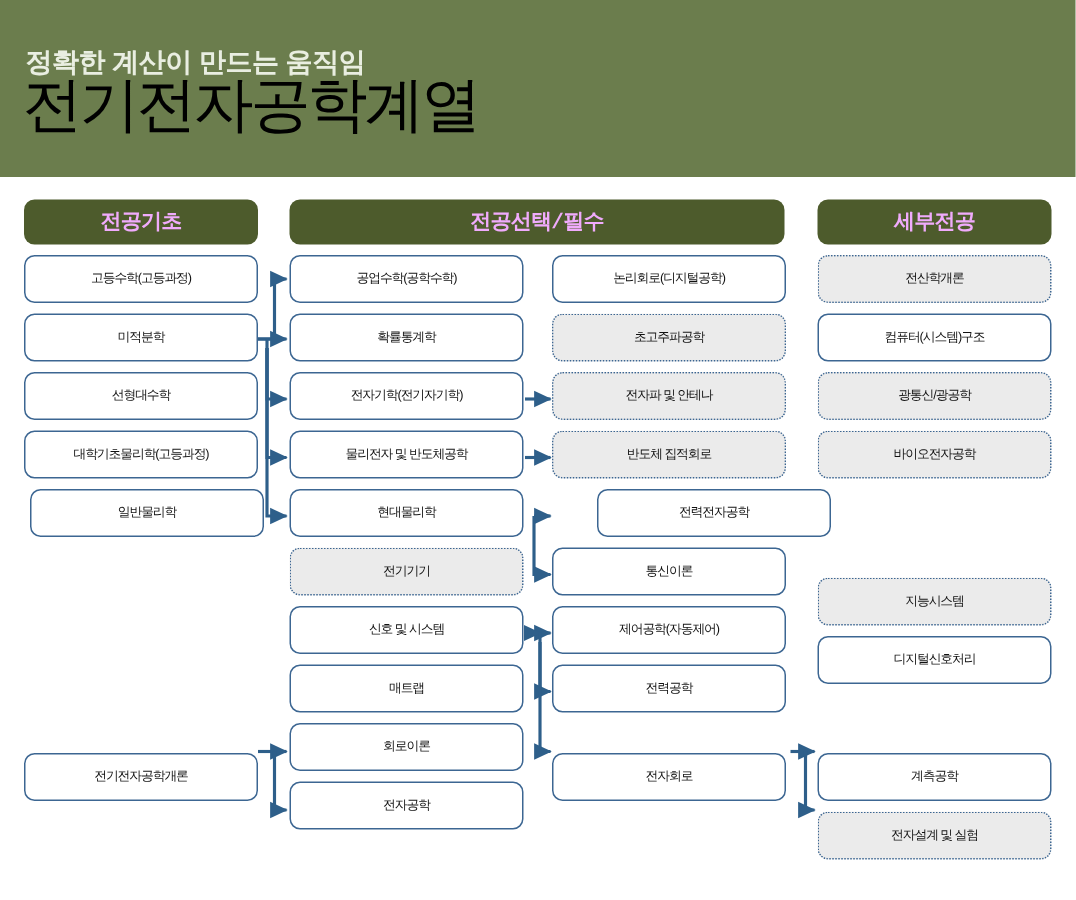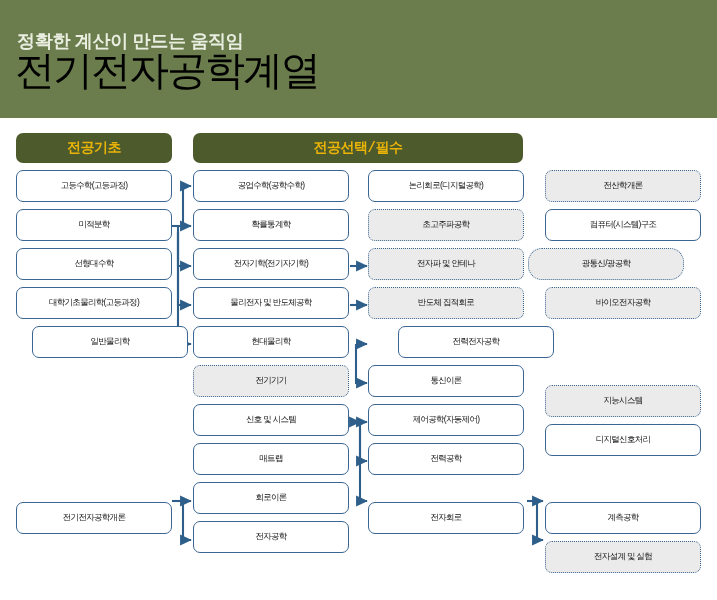--- a/index.html
+++ b/index.html
@@ -27,21 +27,21 @@
     position:absolute;left:15px;top:48px;
     font-size:40px;font-weight:400;color:#000000;
     letter-spacing:-2px;white-space:nowrap;line-height:1.1;
   }
 
   
   .col-head{
     position:absolute;height:30px;
     background:#4d5b2c;
     border-radius:7px;
-    color:#eab308;
+    color:#f0abfc;
     font-size:14px;font-weight:700;
     display:flex;align-items:center;justify-content:center;
     letter-spacing:-0.5px;
   }
   #head-0{left:16px;top:133px;width:156px;}
   #head-1{left:193px;top:133px;width:330px;font-family:Liberation Mono, monospace;}
   #head-2{left:545px;top:133px;width:156px;}
 
   
   .box{
@@ -72,20 +72,21 @@
 
 <div id="root">
 
   <div class="banner">
     <div class="banner-sub">정확한 계산이 만드는 움직임</div>
     <div class="banner-title">전기전자공학계열</div>
   </div>
 
   <div class="col-head" id="head-0">전공기초</div>
   <div class="col-head" id="head-1">전공선택/필수</div>
+  <div class="col-head" id="head-2">세부전공</div>
 
   <svg id="wires" viewBox="0 0 717 600">
     <defs>
       <marker id="ah" markerWidth="6" markerHeight="6" refX="5.2" refY="3" orient="auto">
         <path d="M0,0.4 L5.6,3 L0,5.6 z" fill="#2e5f8a"></path>
       </marker>
     </defs>
     <g stroke="#2e5f8a" stroke-width="2.1" fill="none" marker-end="url(#ah)">
 
       <path d="M172,226 L183,226 L183,186 L191,186"></path>
@@ -119,21 +120,21 @@
       <path d="M360,422 L360,428"></path>
       <path d="M537,501 L537,505"></path>
     </g>
   </svg>
 
   <div id="boxes">
       <div class="box w-left" style="left: 16px; top: 170px; font-size: 8.5px;">고등수학(고등과정)</div>
       <div class="box w-left" style="left: 16px; top: 209px; font-size: 8.5px;">미적분학</div>
       <div class="box w-left" style="left: 16px; top: 248px; font-size: 8.5px;">선형대수학</div>
       <div class="box w-left" style="left: 16px; top: 287px; font-size: 8.5px;">대학기초물리학(고등과정)</div>
-      <div class="box w-left" style="left: 32px; top: 326px; font-size: 8.5px;">일반물리학</div>
+      <div class="box w-left" style="left: 20px; top: 326px; font-size: 8.5px;">일반물리학</div>
       <div class="box w-left" style="left: 16px; top: 501.5px; font-size: 8.5px;">전기전자공학개론</div>
       <div class="box w-mid" style="left: 193px; top: 170px; font-size: 8.5px;">공업수학(공학수학)</div>
       <div class="box w-mid" style="left: 193px; top: 209px; font-size: 8.5px;">확률통계학</div>
       <div class="box w-mid" style="left: 193px; top: 248px; font-size: 8.5px;">전자기학(전기자기학)</div>
       <div class="box w-mid" style="left: 193px; top: 287px; font-size: 8.5px;">물리전자 및 반도체공학</div>
       <div class="box w-mid" style="left: 193px; top: 326px; font-size: 8.5px;">현대물리학</div>
       <div class="box dashed w-mid" style="left: 193px; top: 365px; font-size: 8.5px;">전기기기</div>
       <div class="box w-mid" style="left: 193px; top: 404px; font-size: 8.5px;">신호 및 시스템</div>
       <div class="box w-mid" style="left: 193px; top: 443px; font-size: 8.5px;">매트랩</div>
       <div class="box w-mid" style="left: 193px; top: 482px; font-size: 8.5px;">회로이론</div>
@@ -142,21 +143,21 @@
       <div class="box dashed w-mid" style="left: 368px; top: 209px; font-size: 8.5px;">초고주파공학</div>
       <div class="box dashed w-mid" style="left: 368px; top: 248px; font-size: 8.5px;">전자파 및 안테나</div>
       <div class="box dashed w-mid" style="left: 368px; top: 287px; font-size: 8.5px;">반도체 집적회로</div>
       <div class="box w-mid" style="left: 368px; top: 326px; font-size: 8.5px; margin-left: 30px;">전력전자공학</div>
       <div class="box w-mid" style="left: 368px; top: 365px; font-size: 8.5px;">통신이론</div>
       <div class="box w-mid" style="left: 368px; top: 404px; font-size: 8.5px;">제어공학(자동제어)</div>
       <div class="box w-mid" style="left: 368px; top: 443px; font-size: 8.5px;">전력공학</div>
       <div class="box w-mid" style="left: 368px; top: 501.5px; font-size: 8.5px;">전자회로</div>
       <div class="box dashed w-right" style="left: 545px; top: 170px; font-size: 8.5px;">전산학개론</div>
       <div class="box w-right" style="left: 545px; top: 209px; font-size: 8.5px;">컴퓨터(시스템)구조</div>
-      <div class="box dashed w-right" style="left: 528px; top: 248px; font-size: 8.5px; border-radius: 14px;">광통신/광공학</div>
+      <div class="box dashed w-right" style="left: 545px; top: 248px; font-size: 8.5px;">광통신/광공학</div>
       <div class="box dashed w-right" style="left: 545px; top: 287px; font-size: 8.5px;">바이오전자공학</div>
       <div class="box dashed w-right" style="left: 545px; top: 384.5px; font-size: 8.5px;">지능시스템</div>
       <div class="box w-right" style="left: 545px; top: 423.5px; font-size: 8.5px;">디지털신호처리</div>
       <div class="box w-right" style="left: 545px; top: 501.5px; font-size: 8.5px;">계측공학</div>
       <div class="box dashed w-right" style="left: 545px; top: 540.5px; font-size: 8.5px;">전자설계 및 실험</div>
     </div>
 
 </div>
 
 </body></html>

